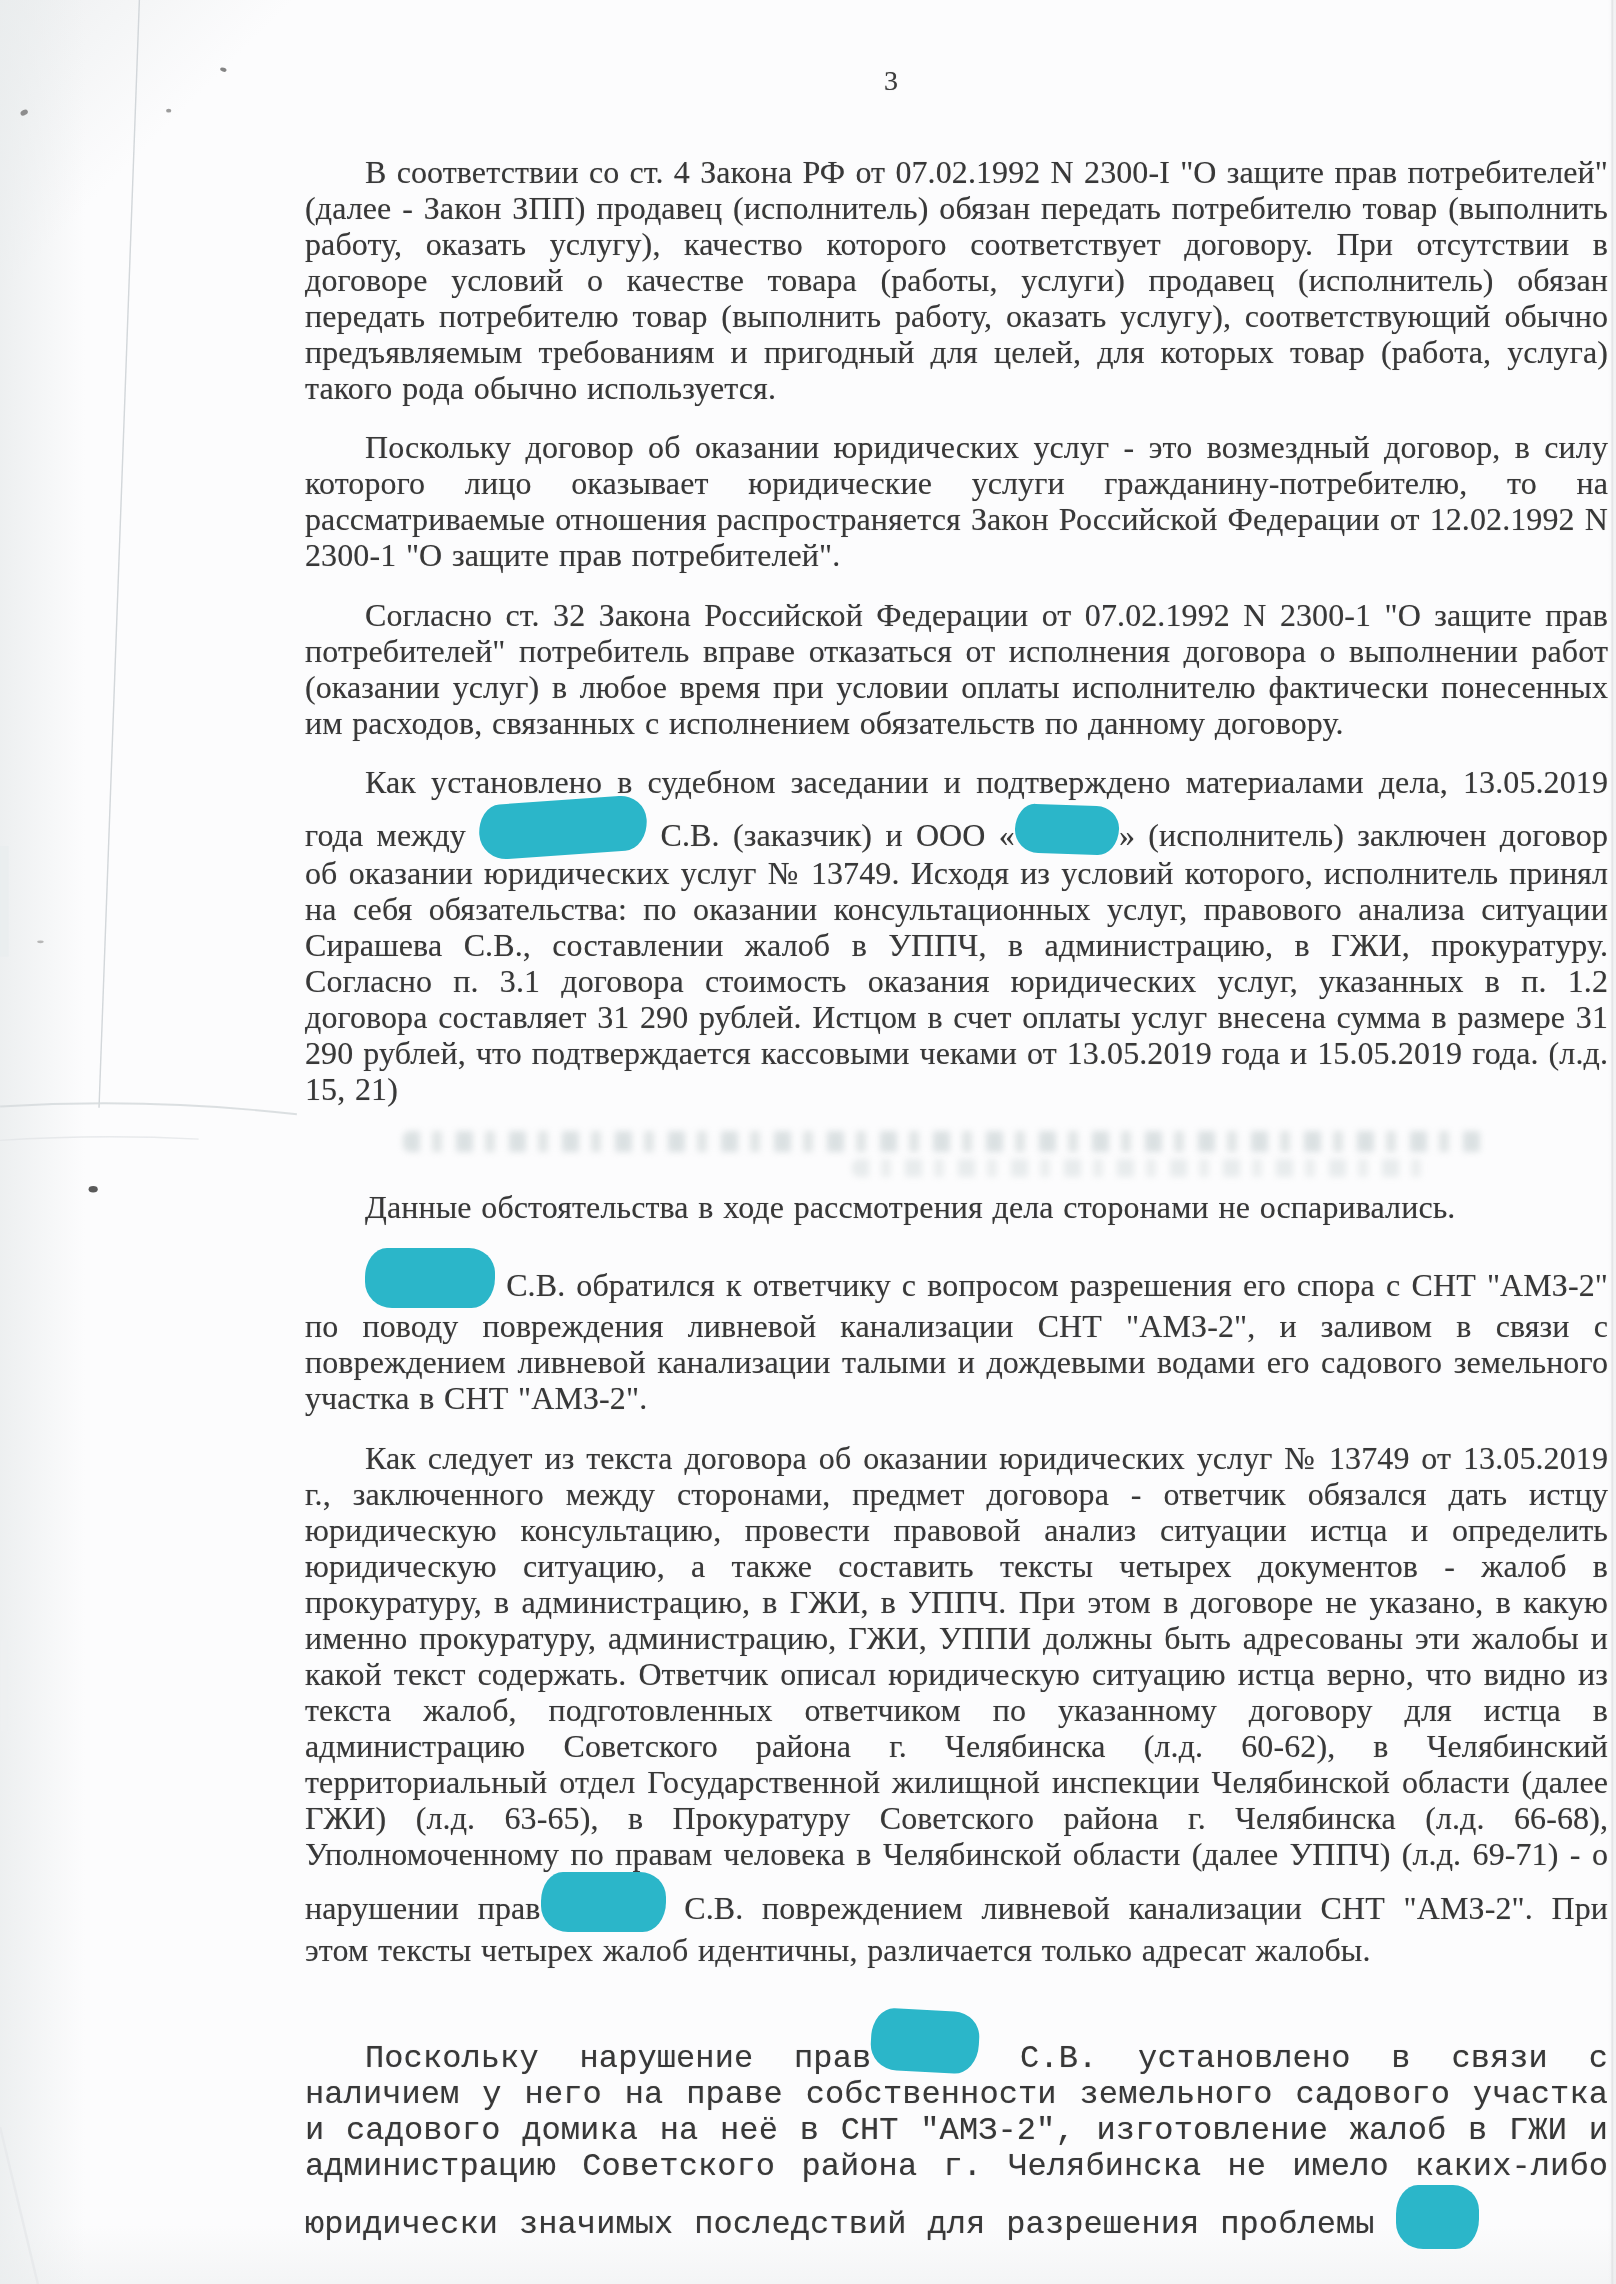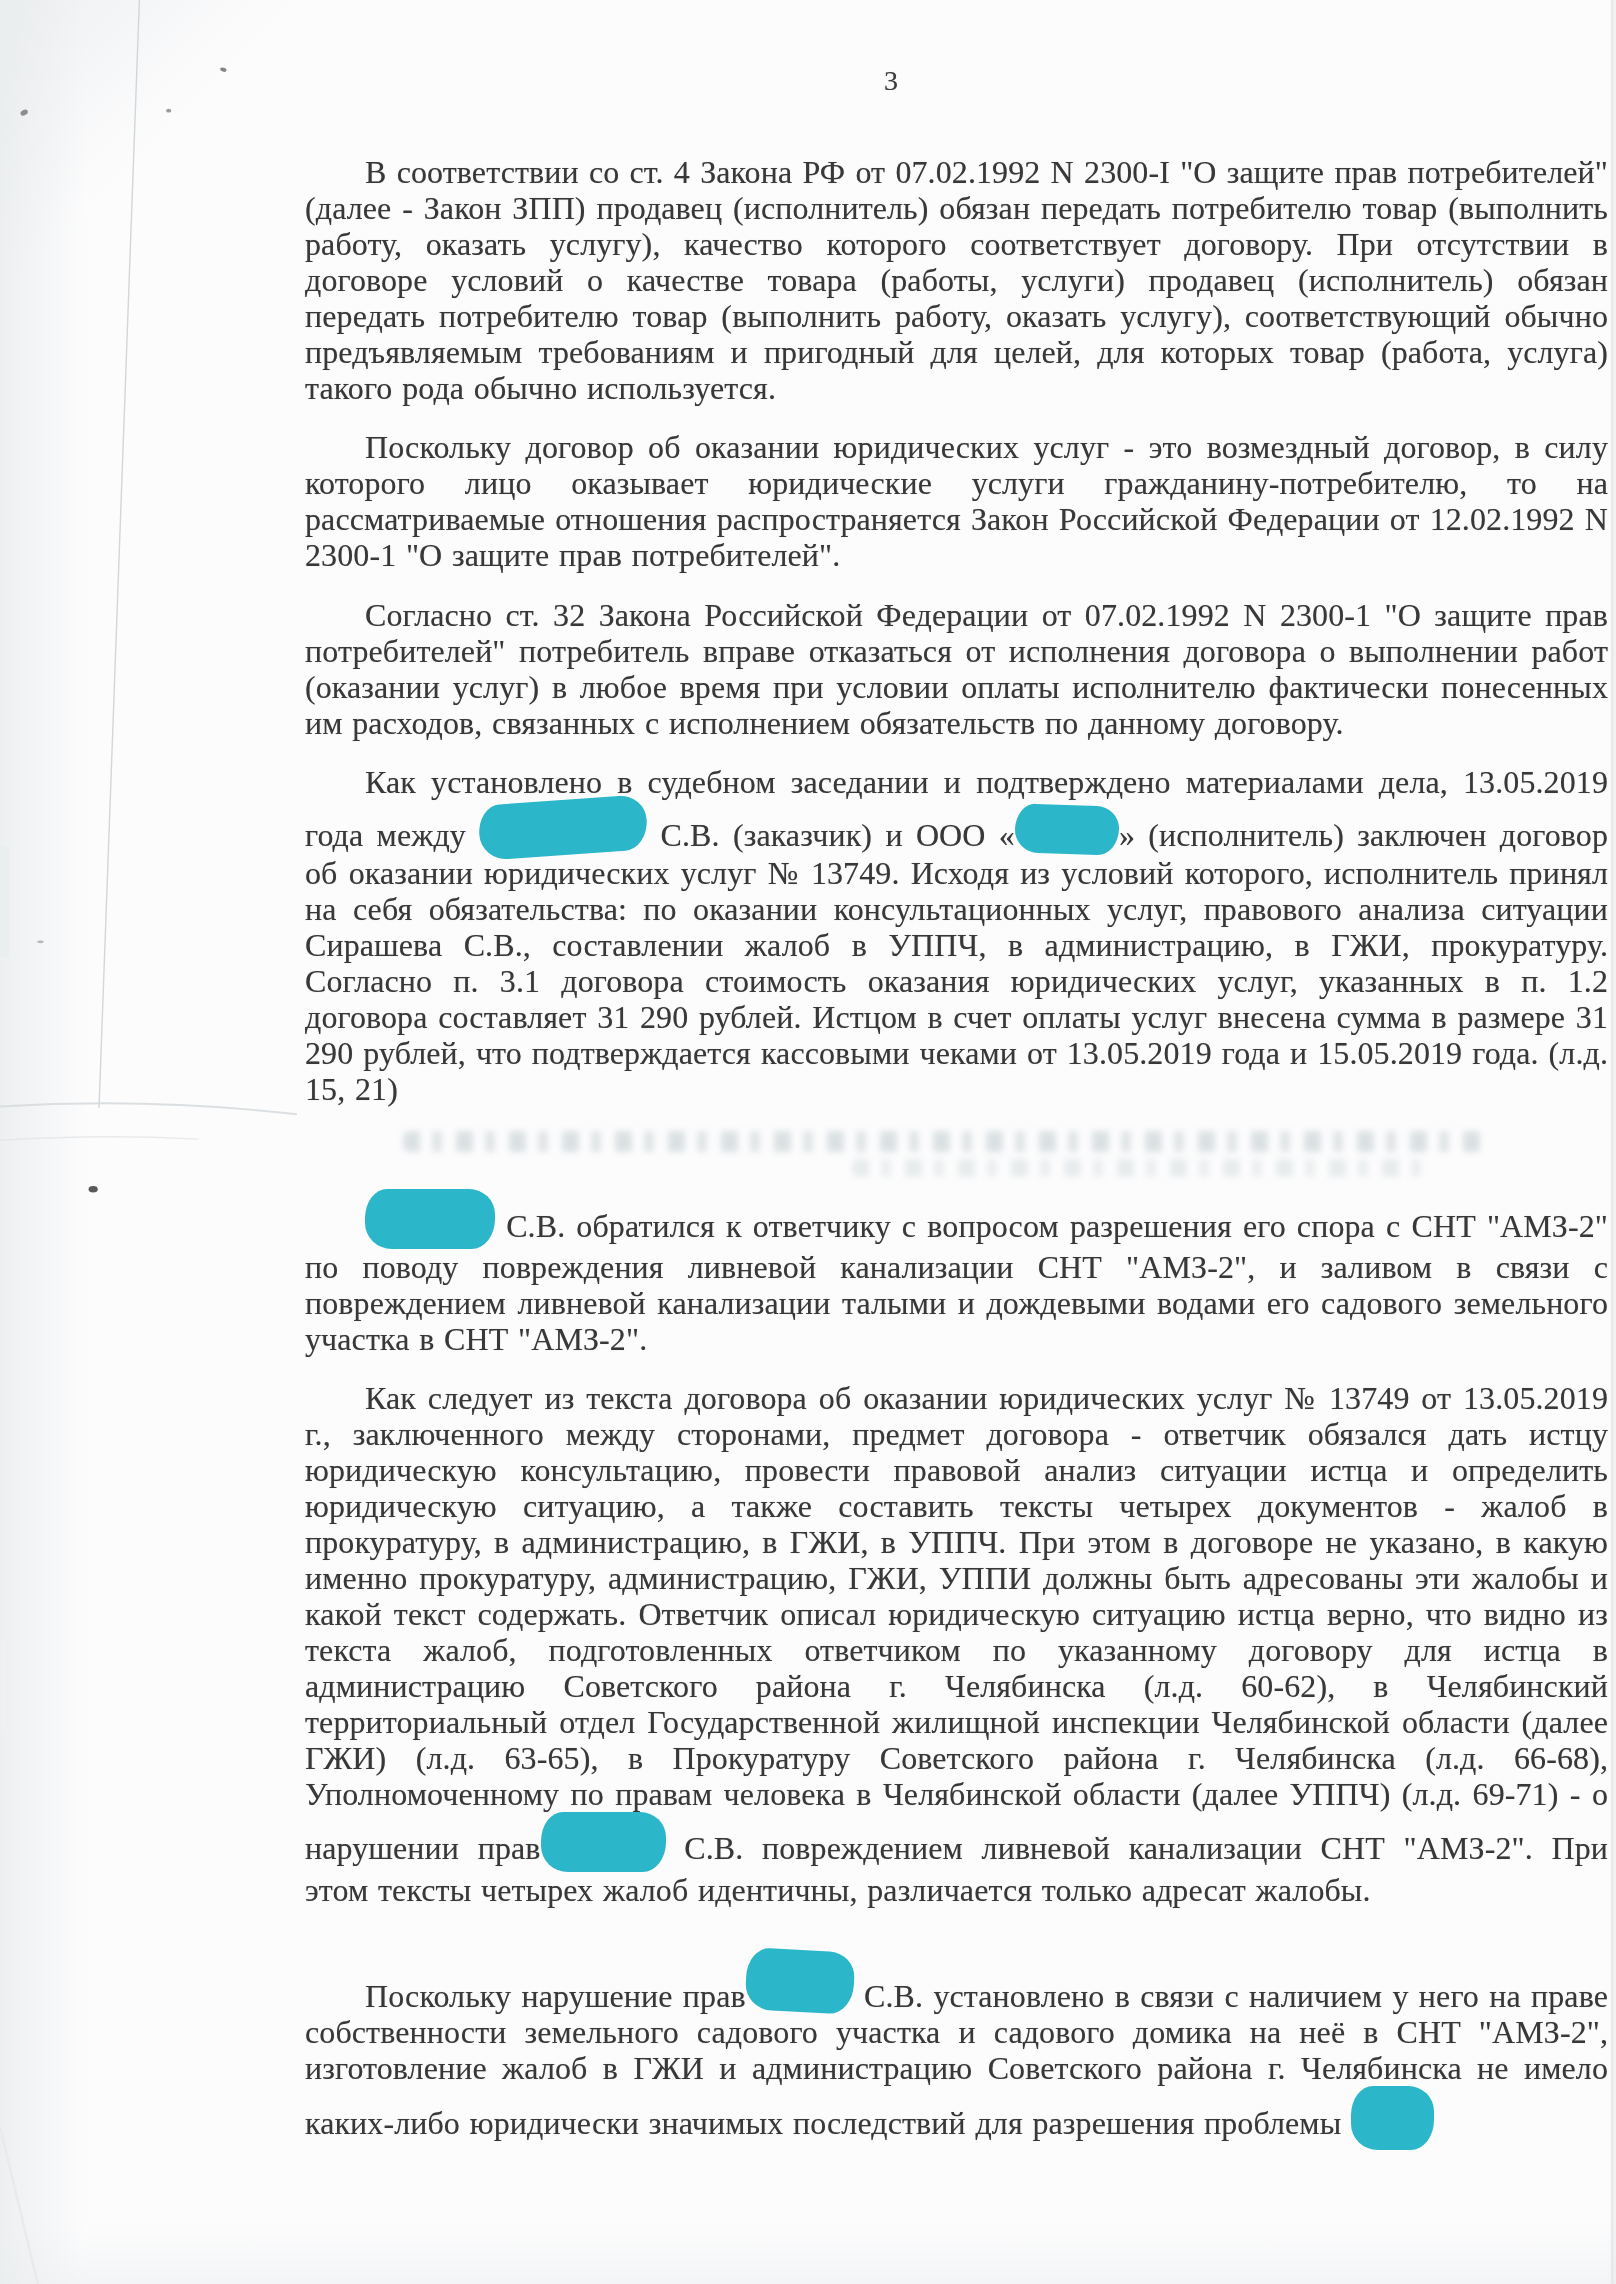--- a/index.html
+++ b/index.html
@@ -26,21 +26,21 @@
     text-shadow:0 0 0.7px rgba(60,60,60,.45);
   }
   .textblock{
     position:absolute;left:305px;top:154px;width:1303px;
     font-size:32px;line-height:36px;
     text-align:justify;
     word-spacing:1.6px;letter-spacing:0.1px;
     text-shadow:0 0 0.8px rgba(56,56,56,.42);
   }
   .para{margin:0 0 23.4px 0;text-indent:60px;}
-  .para.gap-lg{margin-top:42px;}
+  .para.gap-lg{margin-top:42px;font-family:Liberation Mono, monospace;}
   .redaction{
     display:inline-block;
     border-radius:22px 26px 23.4px 27px / 29px 25px 30px 26px;
     vertical-align:middle;
   }
   
   .bleed{margin:2.6px 0 11.7px 0;}
   .bleed-row{
     height:21px;border-radius:6.5px;
     filter:blur(3.3px);opacity:.45;
@@ -83,19 +83,20 @@
 
   <div class="textblock" id="paras">
       <p class="para">В соответствии со ст. 4 Закона РФ от 07.02.1992 N 2300-I "О защите прав потребителей" (далее - Закон ЗПП) продавец (исполнитель) обязан передать потребителю товар (выполнить работу, оказать услугу), качество которого соответствует договору. При отсутствии в договоре условий о качестве товара (работы, услуги) продавец (исполнитель) обязан передать потребителю товар (выполнить работу, оказать услугу), соответствующий обычно предъявляемым требованиям и пригодный для целей, для которых товар (работа, услуга) такого рода обычно используется.</p>
       <p class="para">Поскольку договор об оказании юридических услуг - это возмездный договор, в силу которого лицо оказывает юридические услуги гражданину-потребителю, то на рассматриваемые отношения распространяется Закон Российской Федерации от 12.02.1992 N 2300-1 "О защите прав потребителей".</p>
       <p class="para">Согласно ст. 32 Закона Российской Федерации от 07.02.1992 N 2300-1 "О защите прав потребителей" потребитель вправе отказаться от исполнения договора о выполнении работ (оказании услуг) в любое время при условии оплаты исполнителю фактически понесенных им расходов, связанных с исполнением обязательств по данному договору.</p>
       <p class="para">Как установлено в судебном заседании и подтверждено материалами дела, 13.05.2019 года между <span class="redaction" style="width: 168px; height: 55px; background: rgb(43, 182, 201); transform: rotate(-4deg); vertical-align: -9px;"></span> С.В. (заказчик) и ООО «<span class="redaction" style="width: 104px; height: 49px; background: rgb(43, 182, 201); transform: rotate(2deg); vertical-align: -7.8px;"></span>» (исполнитель) заключен договор об оказании юридических услуг № 13749. Исходя из условий которого, исполнитель принял на себя обязательства: по оказании консультационных услуг, правового анализа ситуации Сирашева С.В., составлении жалоб в УППЧ, в администрацию, в ГЖИ, прокуратуру. Согласно п. 3.1 договора стоимость оказания юридических услуг, указанных в п. 1.2 договора составляет 31 290 рублей. Истцом в счет оплаты услуг внесена сумма в размере 31 290 рублей, что подтверждается кассовыми чеками от 13.05.2019 года и 15.05.2019 года. (л.д. 15, 21)</p>
       <div class="bleed">
         <div class="bleed-row r1"></div>
         <div class="bleed-row r2"></div>
       </div>
+      <p class="para">Данные обстоятельства в ходе рассмотрения дела сторонами не оспаривались.</p>
       <p class="para"><span class="redaction" style="width: 130px; height: 60px; background: rgb(43, 182, 201); vertical-align: -11.7px;"></span> С.В. обратился к ответчику с вопросом разрешения его спора с СНТ "АМЗ-2" по поводу повреждения ливневой канализации СНТ "АМЗ-2", и заливом в связи с повреждением ливневой канализации талыми и дождевыми водами его садового земельного участка в СНТ "АМЗ-2".</p>
       <p class="para">Как следует из текста договора об оказании юридических услуг № 13749 от 13.05.2019 г., заключенного между сторонами, предмет договора - ответчик обязался дать истцу юридическую консультацию, провести правовой анализ ситуации истца и определить юридическую ситуацию, а также составить тексты четырех документов - жалоб в прокуратуру, в администрацию, в ГЖИ, в УППЧ. При этом в договоре не указано, в какую именно прокуратуру, администрацию, ГЖИ, УППИ должны быть адресованы эти жалобы и какой текст содержать.  Ответчик описал юридическую ситуацию истца верно, что видно из текста жалоб, подготовленных ответчиком по указанному договору для истца в администрацию Советского района г. Челябинска (л.д. 60-62), в Челябинский территориальный отдел Государственной жилищной инспекции Челябинской области (далее ГЖИ) (л.д. 63-65), в Прокуратуру Советского района г. Челябинска (л.д. 66-68), Уполномоченному по правам человека в Челябинской области (далее УППЧ) (л.д. 69-71) - о нарушении прав<span class="redaction" style="width: 125px; height: 60px; background: rgb(43, 182, 201); vertical-align: -13px;"></span> С.В. повреждением ливневой канализации СНТ "АМЗ-2". При этом тексты четырех жалоб идентичны, различается только адресат жалобы.</p>
       <p class="para gap-lg">Поскольку нарушение прав<span class="redaction" style="width: 108px; height: 62px; background: rgb(43, 182, 201); transform: rotate(3deg); vertical-align: -5.2px;"></span> С.В. установлено в связи с наличием у него на праве собственности земельного садового участка и садового домика на неё в СНТ "АМЗ-2", изготовление жалоб в ГЖИ и администрацию Советского района г. Челябинска не имело каких-либо юридически значимых последствий для разрешения проблемы <span class="redaction" style="width: 83px; height: 64px; background: rgb(43, 182, 201); vertical-align: -15.6px;"></span></p>
     </div>
 
 </div>
 
 
 </body></html>

